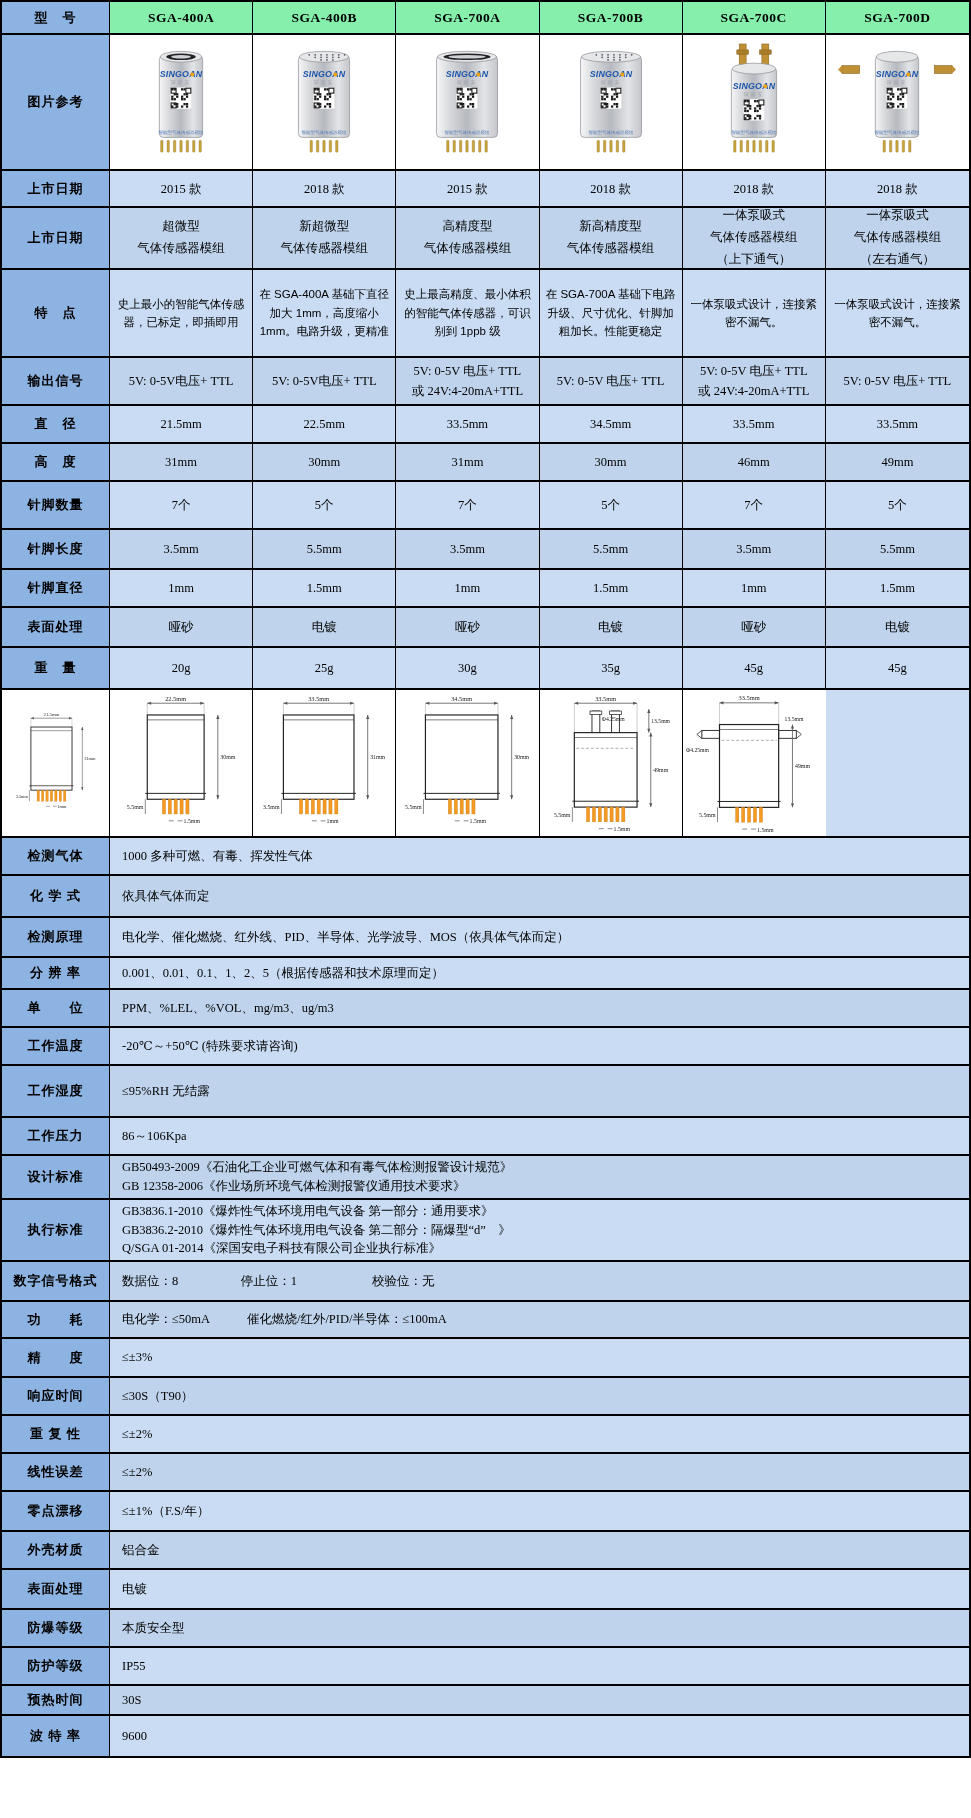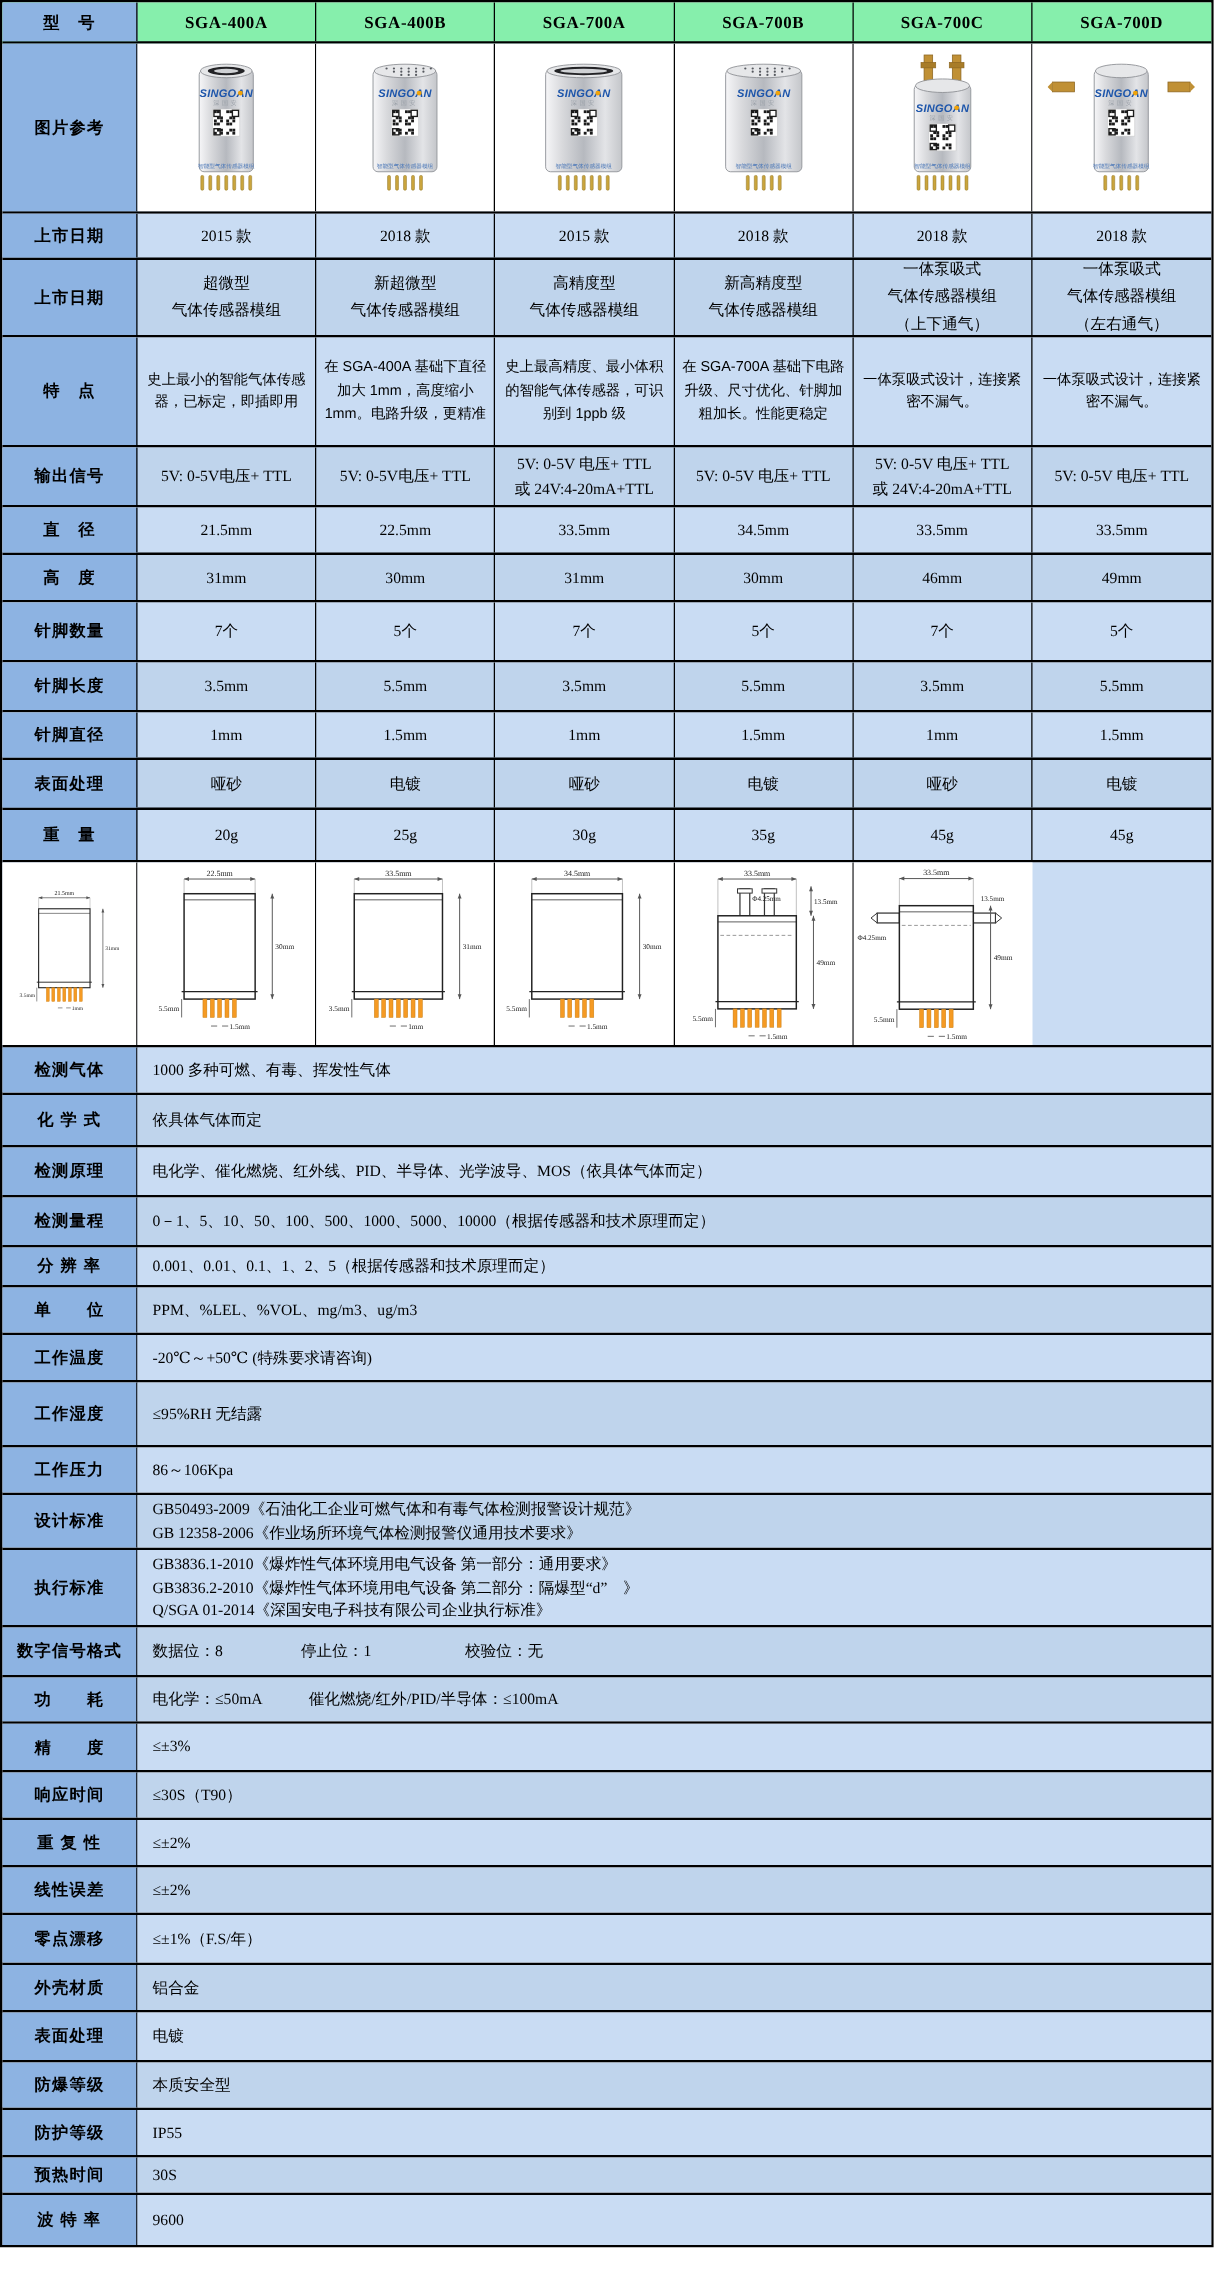--- a/index.html
+++ b/index.html
@@ -737,24 +737,20 @@
         <div class="cell fval">1000 多种可燃、有毒、挥发性气体</div>
       </div>
       <div class="frow fr1 alt">
         <div class="cell lbl">化 学 式</div>
         <div class="cell fval">依具体气体而定</div>
       </div>
       <div class="frow fr2">
         <div class="cell lbl">检测原理</div>
         <div class="cell fval">电化学、催化燃烧、红外线、PID、半导体、光学波导、MOS（依具体气体而定）</div>
       </div>
-      <div class="frow fr3 alt">
-        <div class="cell lbl">检测量程</div>
-        <div class="cell fval">0－1、5、10、50、100、500、1000、5000、10000（根据传感器和技术原理而定）</div>
-      </div>
       <div class="frow fr4">
         <div class="cell lbl">分 辨 率</div>
         <div class="cell fval">0.001、0.01、0.1、1、2、5（根据传感器和技术原理而定）</div>
       </div>
       <div class="frow fr5 alt">
         <div class="cell lbl">单　　位</div>
         <div class="cell fval">PPM、%LEL、%VOL、mg/m3、ug/m3</div>
       </div>
       <div class="frow fr6">
         <div class="cell lbl">工作温度</div>

